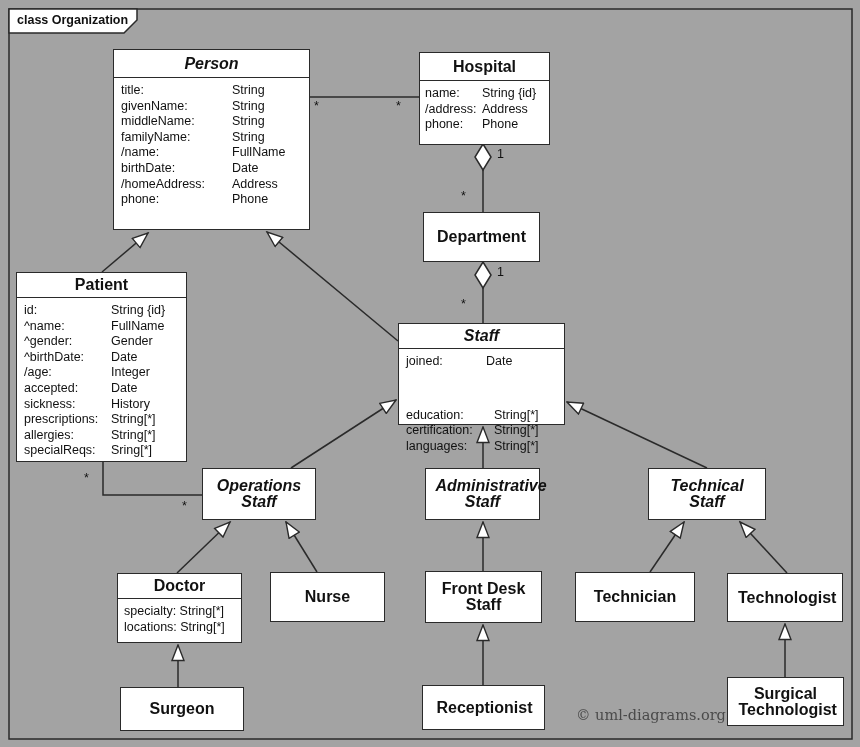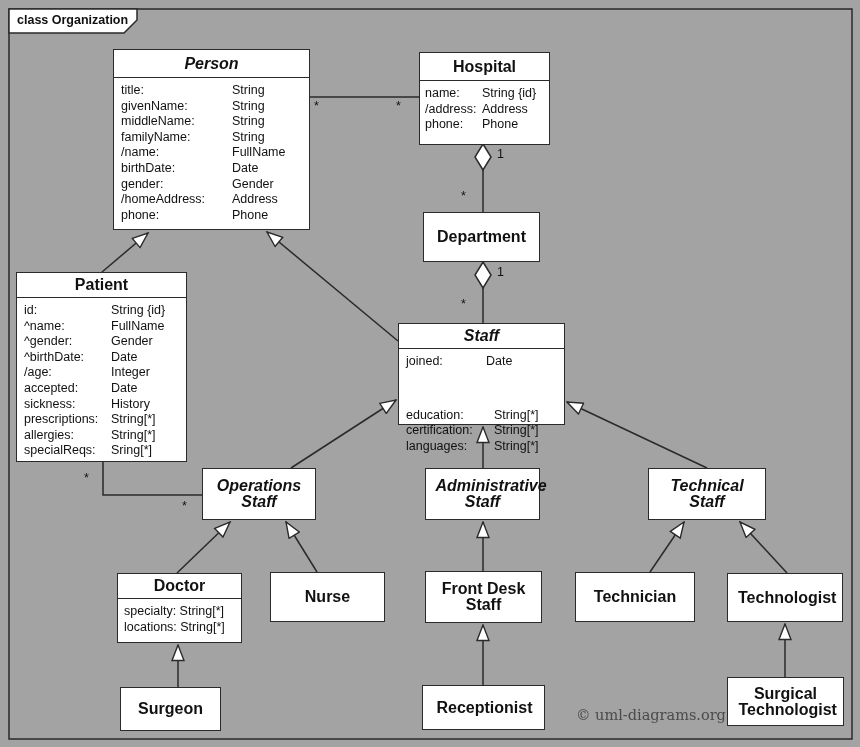--- a/index.html
+++ b/index.html
@@ -26,21 +26,21 @@
   #b-patient{left:16px;top:272px;width:171px;height:190px}
   #b-ops{left:202px;top:468px;width:114px;height:52px}
   #b-admin{left:425px;top:468px;width:115px;height:52px}
   #b-tech{left:648px;top:468px;width:118px;height:52px}
   #b-doctor{left:117px;top:573px;width:125px;height:70px}
   #b-doctor .attrs{padding-left:6px}
   #b-nurse{left:270px;top:572px;width:115px;height:50px}
   #b-frontdesk{left:425px;top:571px;width:117px;height:52px}
   #b-technician{left:575px;top:572px;width:120px;height:50px}
   #b-technologist{left:727px;top:573px;width:116px;height:49px}
-  #b-surgeon{left:120px;top:687px;width:101px;height:44px}
+  #b-surgeon{left:120px;top:687px;width:124px;height:44px}
   #b-receptionist{left:422px;top:685px;width:123px;height:45px}
   #b-surgtech{left:727px;top:677px;width:117px;height:49px}
 </style>
 </head>
 <body>
 
 <div id="stage">
 
   <svg class="wires" width="860" height="747" viewBox="0 0 860 747">
     <defs>
@@ -80,21 +80,20 @@
 
   <div class="cls" id="b-person">
     <div class="ttl it">Person</div>
     <div class="attrs">
         <div class="arow"><span class="an" style="width: 111px;">title:</span><span class="at">String</span></div>
         <div class="arow"><span class="an" style="width: 111px;">givenName:</span><span class="at">String</span></div>
         <div class="arow"><span class="an" style="width: 111px;">middleName:</span><span class="at">String</span></div>
         <div class="arow"><span class="an" style="width: 111px;">familyName:</span><span class="at">String</span></div>
         <div class="arow"><span class="an" style="width: 111px;">/name:</span><span class="at">FullName</span></div>
         <div class="arow"><span class="an" style="width: 111px;">birthDate:</span><span class="at">Date</span></div>
-        <div class="arow"><span class="an" style="width: 111px;">gender:</span><span class="at">Gender</span></div>
         <div class="arow"><span class="an" style="width: 111px;">/homeAddress:</span><span class="at">Address</span></div>
         <div class="arow"><span class="an" style="width: 111px;">phone:</span><span class="at">Phone</span></div>
       </div>
   </div>
 
   <div class="cls" id="b-hospital">
     <div class="ttl">Hospital</div>
     <div class="attrs">
         <div class="arow"><span class="an" style="width: 57px;">name:</span><span class="at">String {id}</span></div>
         <div class="arow"><span class="an" style="width: 57px;">/address:</span><span class="at">Address</span></div>

